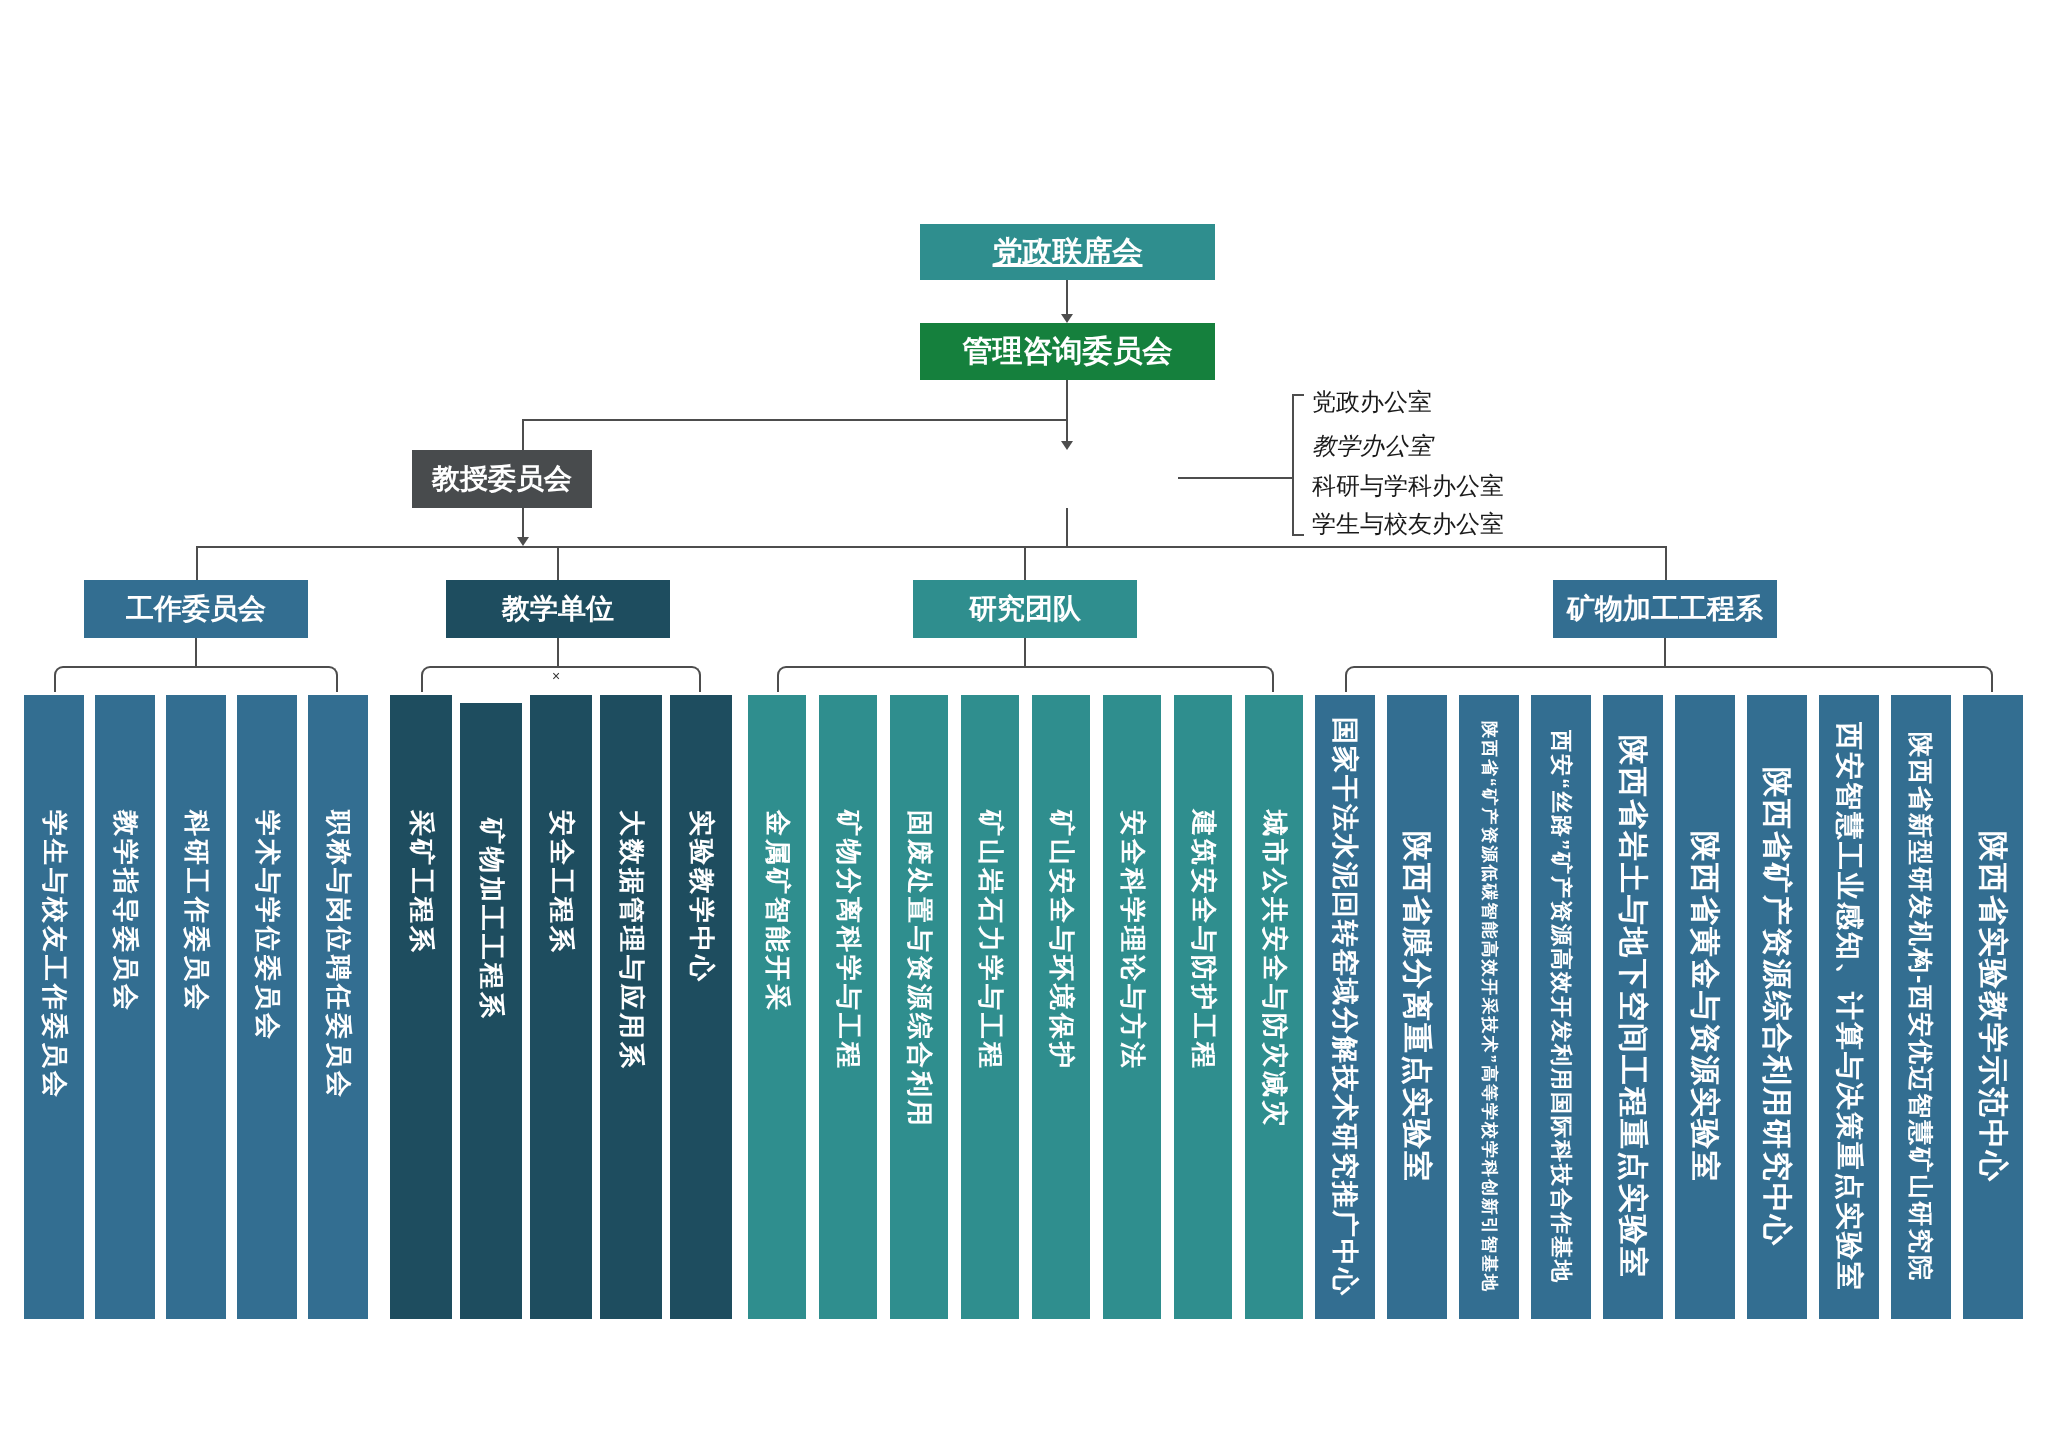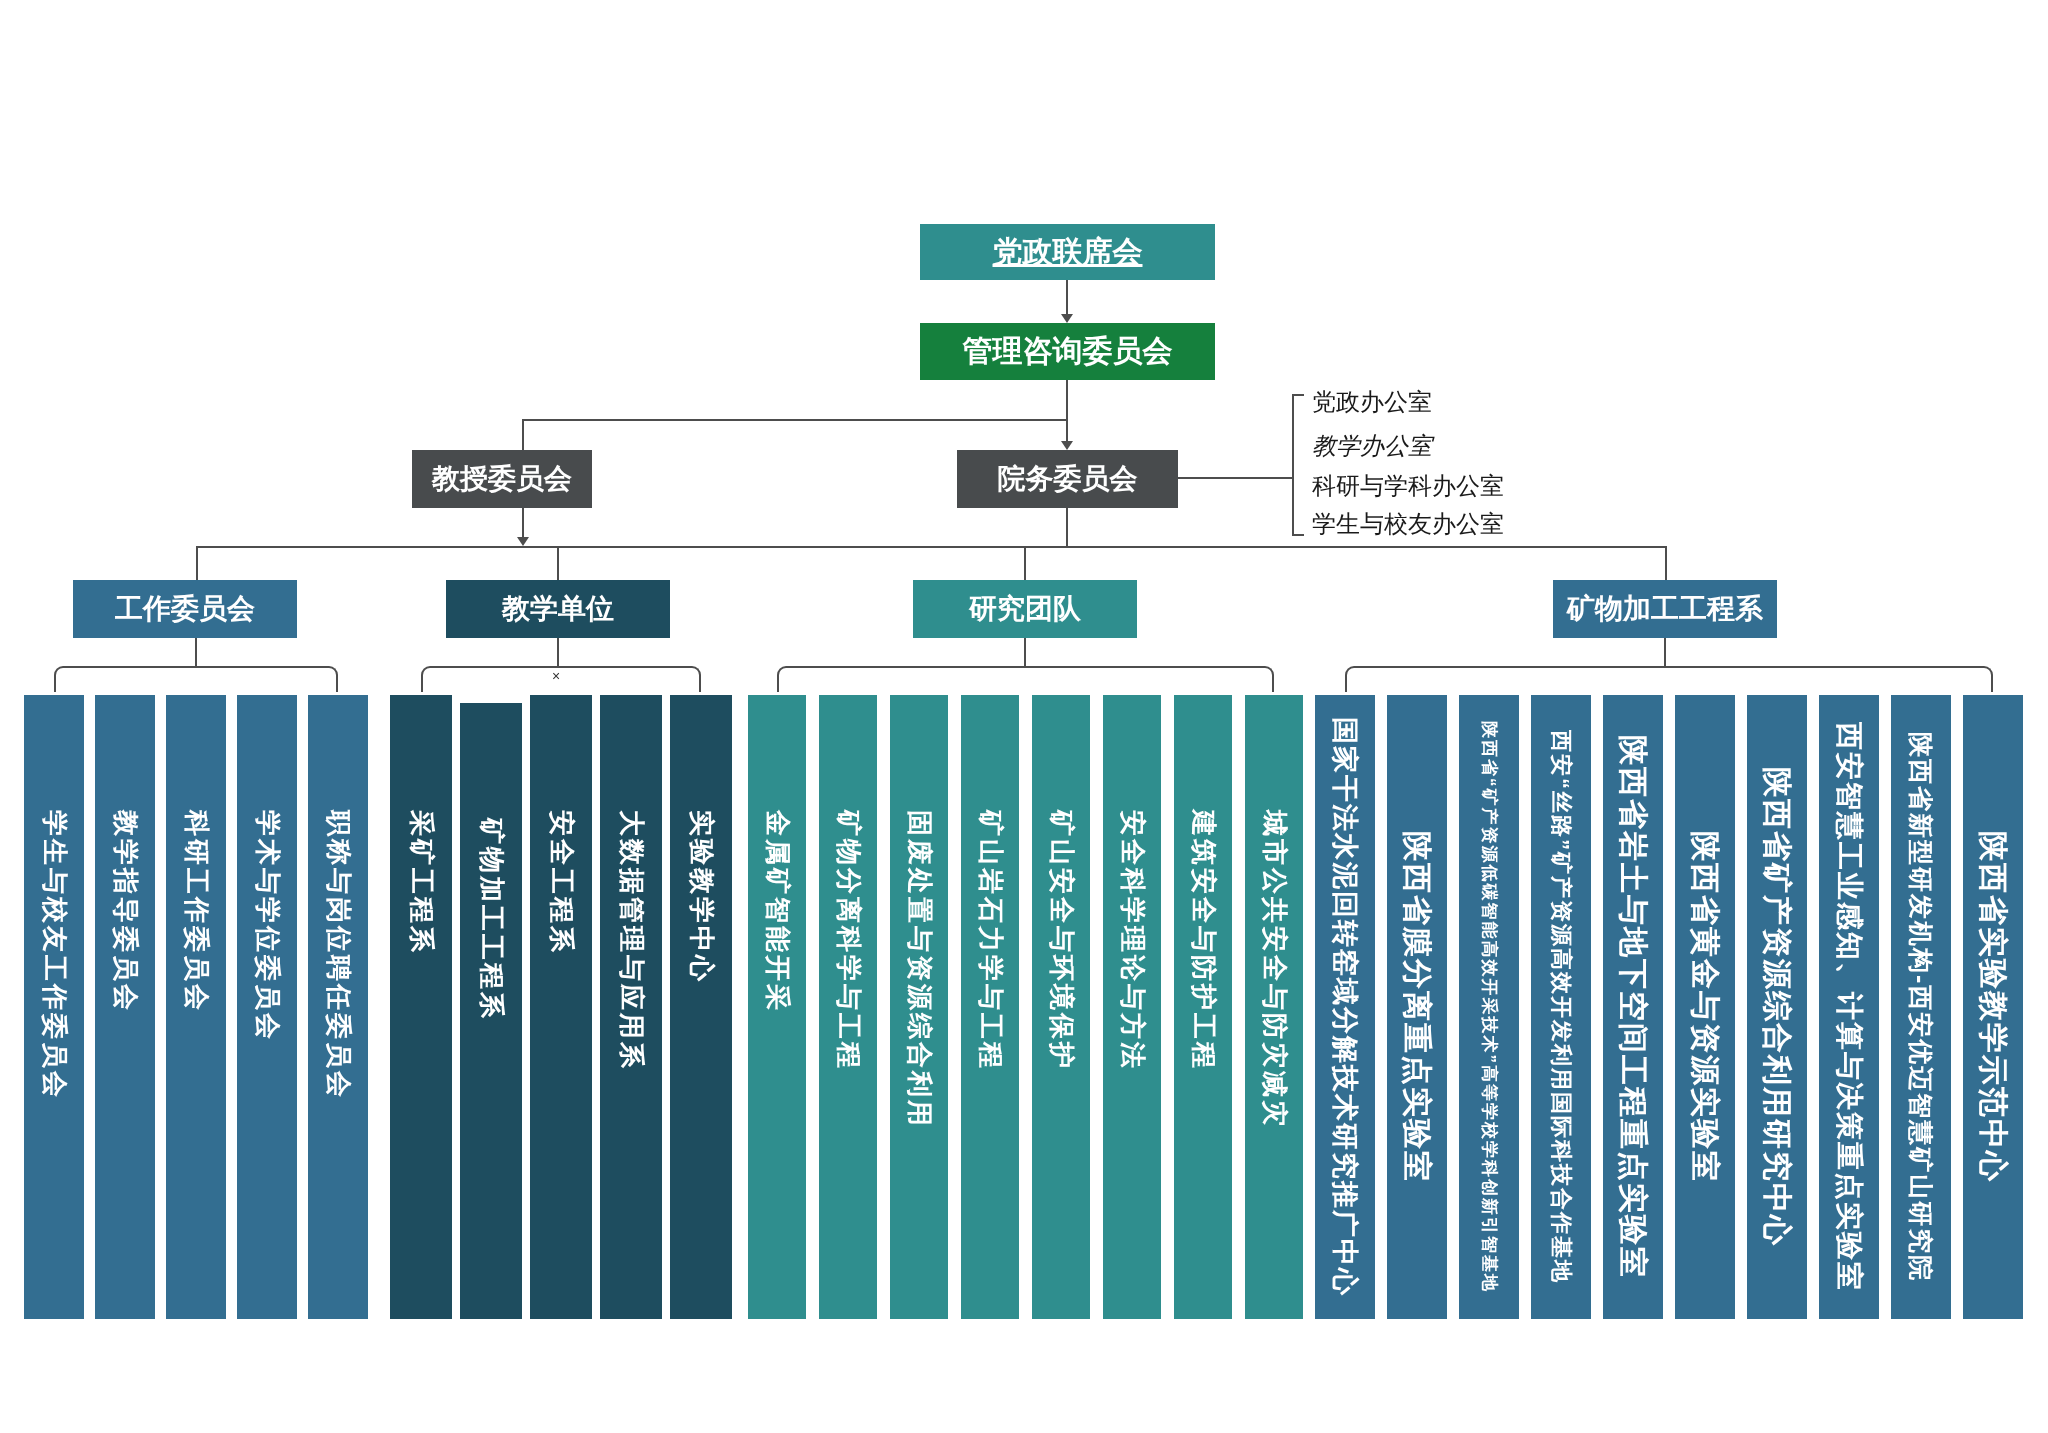--- a/index.html
+++ b/index.html
@@ -76,21 +76,20 @@
 <body>
 
 <div id="canvas">
 
   <div class="box" id="root-box" style="left: 920px; top: 224px; width: 295px; height: 56px; font-size: 30px; background: rgb(47, 142, 142); text-decoration: underline;">党政联席会</div>
 
   <div class="box" id="advisory-box" style="left: 920px; top: 323px; width: 295px; height: 57px; font-size: 30px; background: #15803d;">管理咨询委员会</div>
 
   <div class="box" id="professor-box" style="left: 412px; top: 450px; width: 180px; height: 58px; font-size: 28px; background: rgb(72, 75, 77);">教授委员会</div>
 
-  <div class="box" id="council-box" style="left: 957px; top: 450px; width: 221px; height: 58px; font-size: 28px; background: rgb(72, 75, 77);">院务委员会</div>
 
   <div class="line" style="left:1066px;top:280px;width:2px;height:35px;"></div>
   <div class="arrow-down" style="left:1061px;top:314px;"></div>
 
   <div class="line" style="left:1066px;top:380px;width:2px;height:62px;"></div>
   <div class="arrow-down" style="left:1061px;top:441px;"></div>
   <div class="line" style="left:523px;top:419px;width:545px;height:2px;"></div>
   <div class="line" style="left:522px;top:419px;width:2px;height:31px;"></div>
 
   <div class="line" style="left:522px;top:508px;width:2px;height:30px;"></div>
@@ -108,21 +107,21 @@
   <div id="office-list">
       <div class="office-item" style="left: 1312px; top: 388px; text-align: center;">党政办公室</div>
       <div class="office-item" style="left: 1312px; top: 432px; font-style: italic;">教学办公室</div>
       <div class="office-item" style="left: 1312px; top: 472px;">科研与学科办公室</div>
       <div class="office-item" style="left: 1312px; top: 510px;">学生与校友办公室</div>
     </div>
 
   <div class="stray" style="left:552px;top:668px;">×</div>
 
   <div id="groups-root">
-      <div class="box" style="left: 73px; top: 580px; width: 224px; height: 58px; font-size: 28px; background: rgb(51, 110, 145);">工作委员会</div>
+      <div class="box" style="left: 84px; top: 580px; width: 224px; height: 58px; font-size: 28px; background: rgb(51, 110, 145);">工作委员会</div>
       <div class="line" style="left: 195px; top: 638px; width: 2px; height: 28px;"></div>
       <div class="bracket" style="left: 54px; top: 666px; width: 284px; height: 26px;"></div>
       <div class="vcol top-align" style="left: 24px; top: 695px; width: 60px; height: 624px; background: rgb(51, 110, 145); font-size: 26px;">
         <span>学生与校友工作委员会</span>
       </div>
       <div class="vcol top-align" style="left: 95px; top: 695px; width: 60px; height: 624px; background: rgb(51, 110, 145); font-size: 26px;">
         <span>教学指导委员会</span>
       </div>
       <div class="vcol top-align" style="left: 166px; top: 695px; width: 60px; height: 624px; background: rgb(51, 110, 145); font-size: 26px;">
         <span>科研工作委员会</span>

